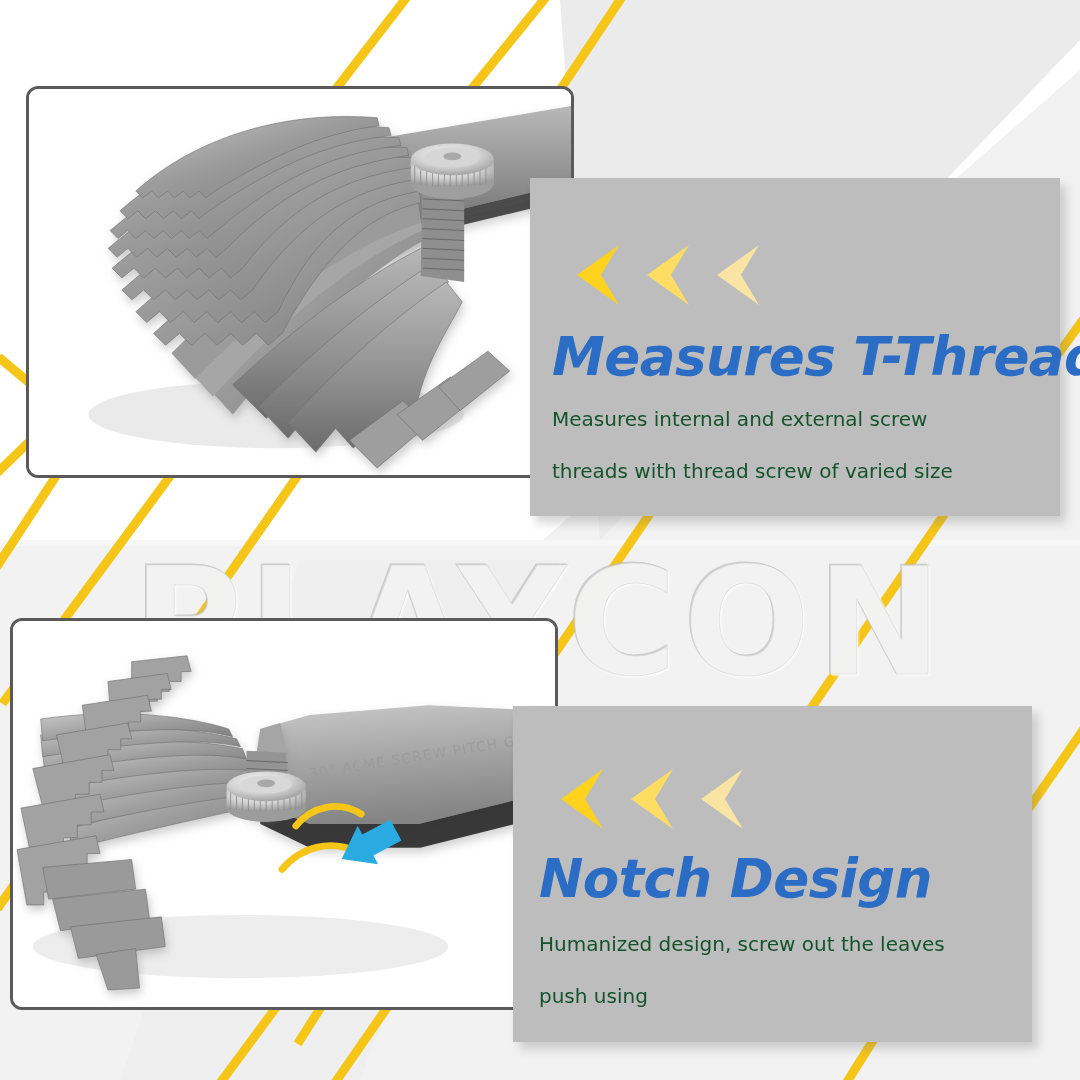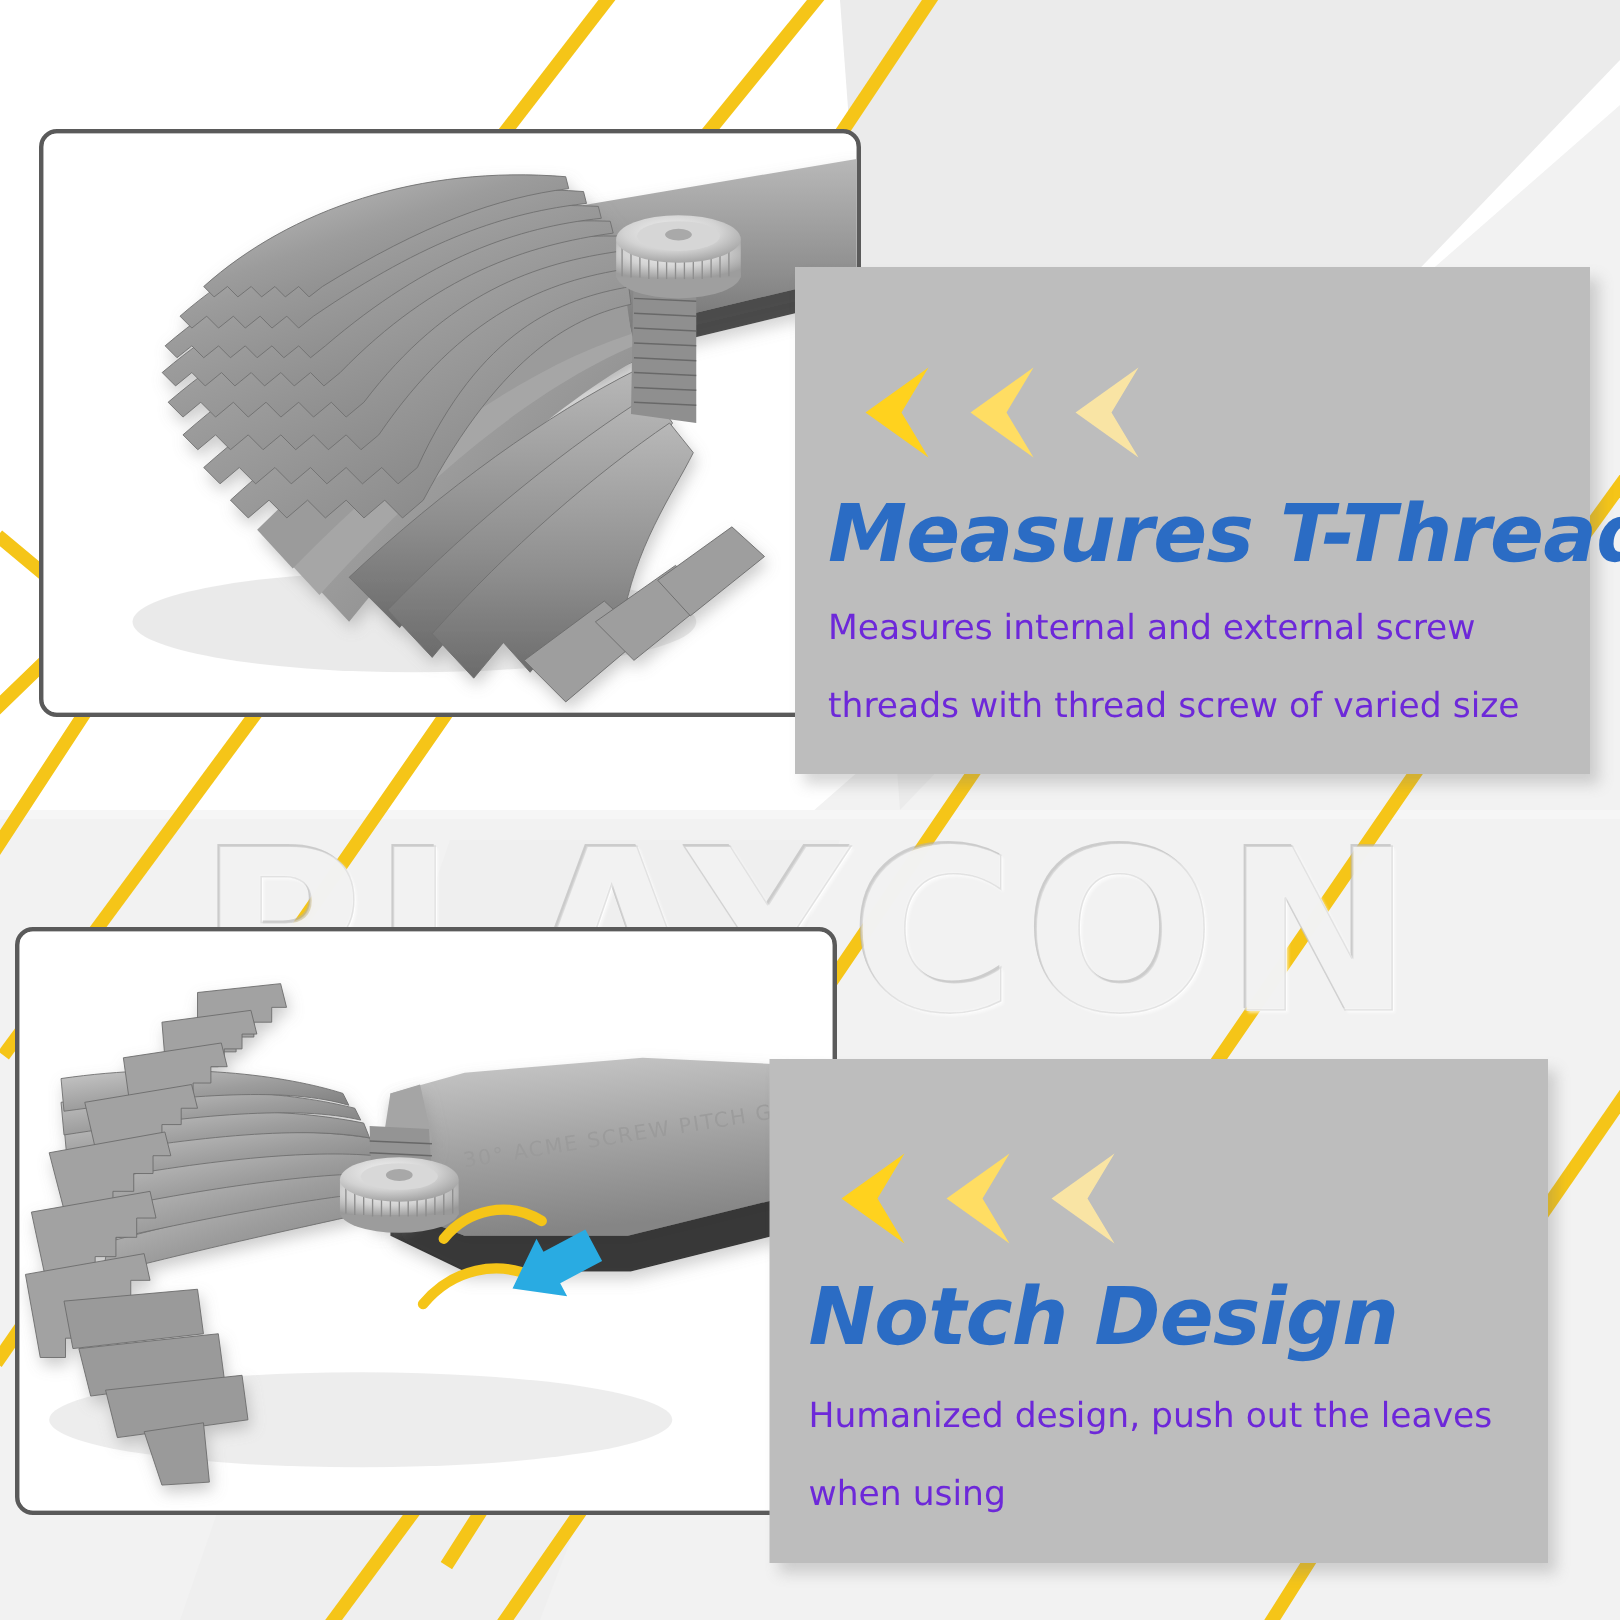--- a/index.html
+++ b/index.html
@@ -71,22 +71,22 @@
     color:#2b6cc4;
     letter-spacing:-0.5px;
     white-space:nowrap;
     font-family:"DejaVu Sans", sans-serif;
   }
   #panel-top .panel-title    { left:22px;  top:148px; font-size:53px; }
   #panel-bottom .panel-title { left:26px;  top:142px; font-size:53px; }
 
   .panel-body {
     position:absolute;
-    color:#6d28d9;
-    font-size:23px;
+    color:#14532d;
+    font-size:20px;
     line-height:52px;
     font-family:"DejaVu Sans", sans-serif;
     white-space:nowrap;
   }
   #panel-top .panel-body    { left:22px; top:215px; }
   #panel-bottom .panel-body { left:26px; top:212px; }
   .panel-body .line { display:block; }
 </style>
 </head>
 <body>
@@ -388,18 +388,18 @@
         </svg>
       <svg class="chev" viewBox="0 0 64 62">
           <polygon points="60,1 18,31 60,61 42,31" fill="#ffdd63"></polygon>
         </svg>
       <svg class="chev" viewBox="0 0 64 62">
           <polygon points="60,1 18,31 60,61 42,31" fill="#f9e4a4"></polygon>
         </svg>
     </div>
     <div class="panel-title">Notch Design</div>
     <div class="panel-body">
-      <span class="line">Humanized design, push out the leaves</span>
-      <span class="line">when using</span>
+      <span class="line">Humanized design, screw out the leaves</span>
+      <span class="line">push using</span>
     </div>
   </div>
 
 </div>
 
 </body></html>

